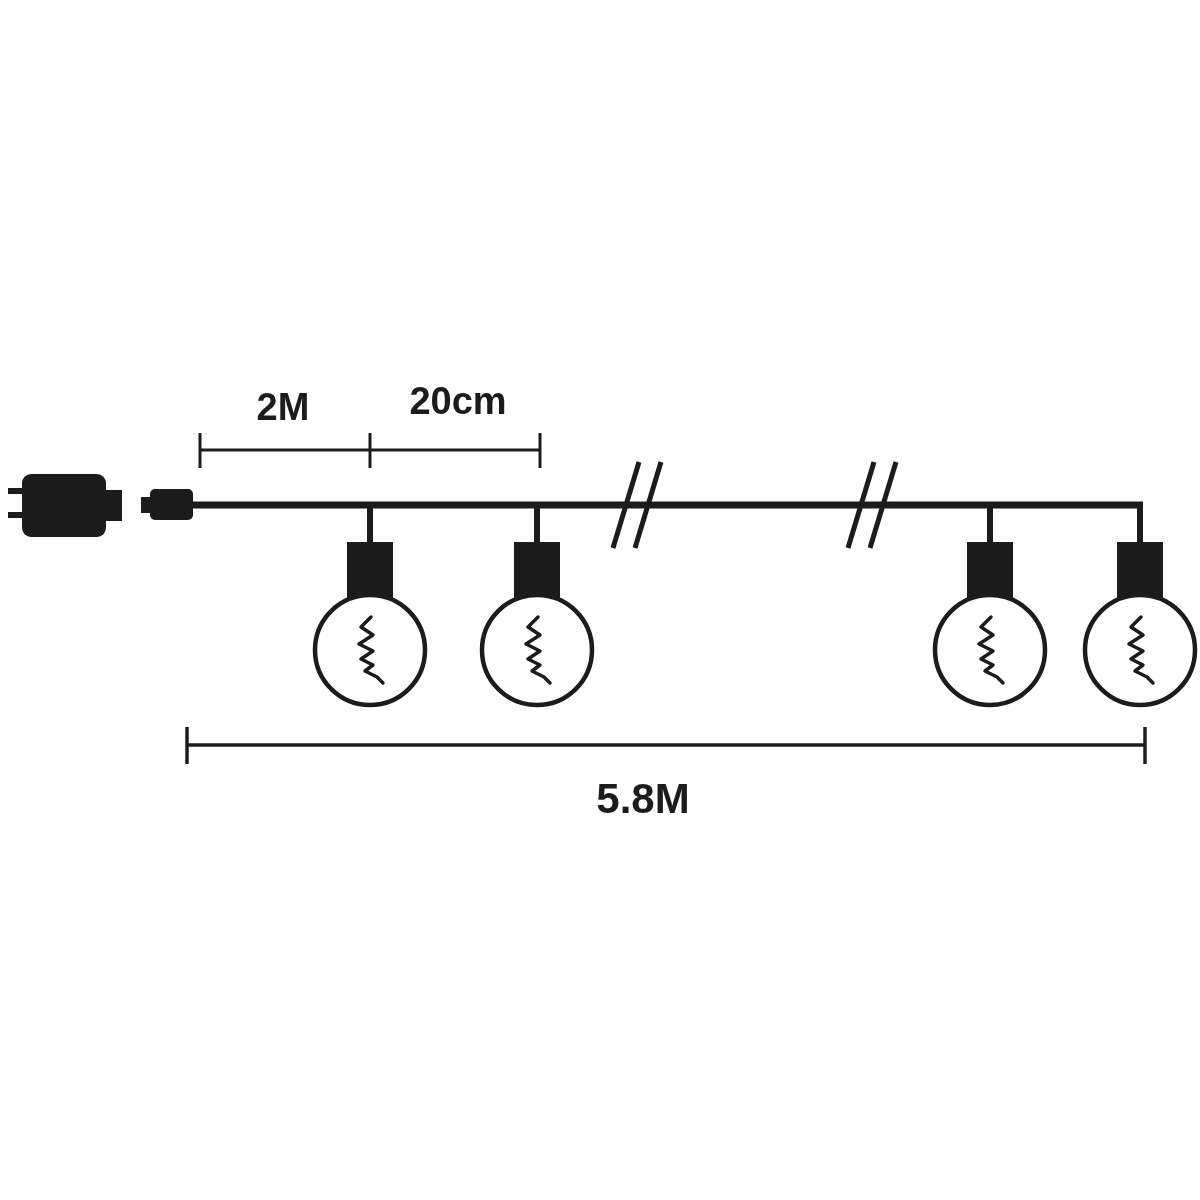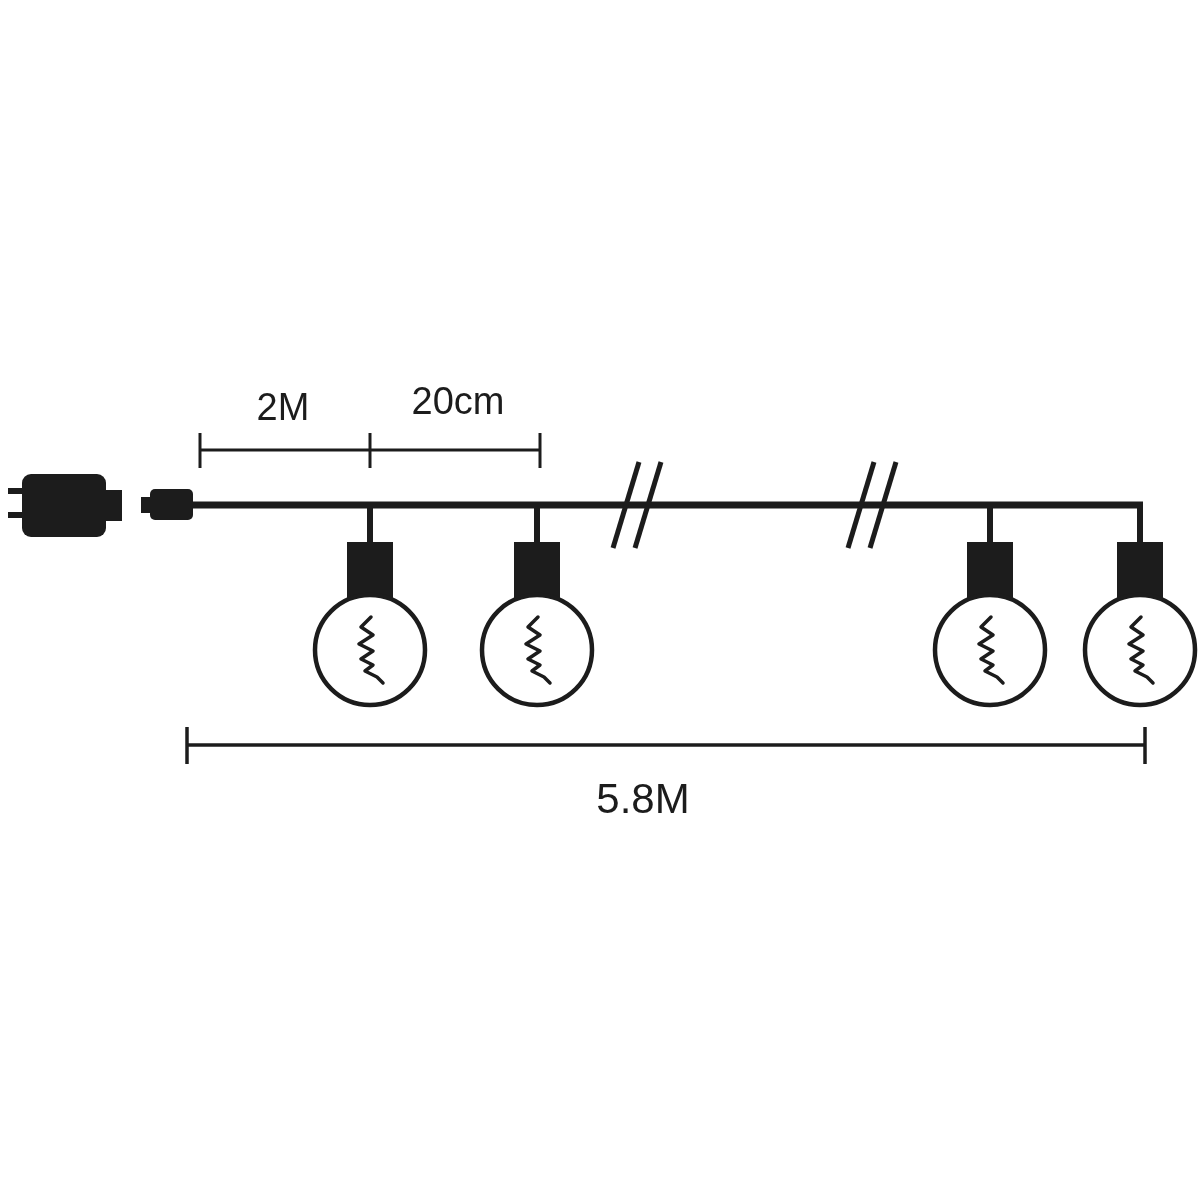--- a/index.html
+++ b/index.html
@@ -6,20 +6,21 @@
     margin: 0;
     padding: 0;
     background: #ffffff;
   }
   .canvas {
     position: relative;
     width: 1200px;
     height: 1200px;
     background: #ffffff;
     overflow: hidden;
+    font-weight: bold;
   }
   svg { display: block; }
   .s  { stroke: #1c1c1c; fill: none; }
   .f  { fill: #1c1c1c; stroke: none; }
   .bulb-glass { fill: #ffffff; stroke: #1c1c1c; stroke-width: 4.5; }
   .lbl {
     font-family: "Liberation Sans", sans-serif;
     font-size: 38px;
     fill: #1c1c1c;
   }

